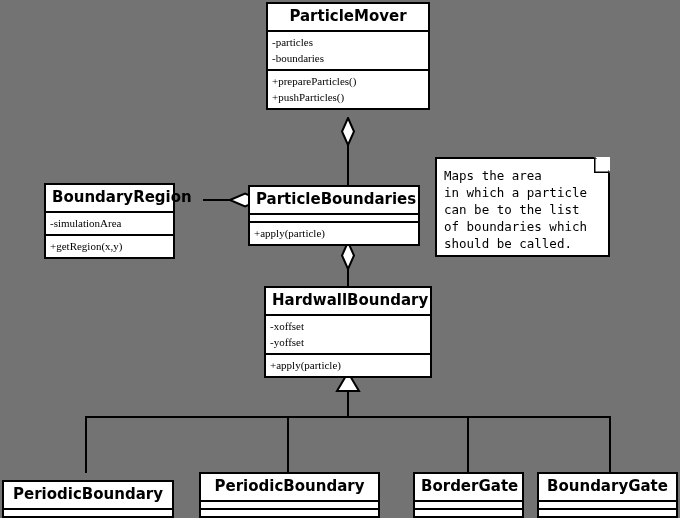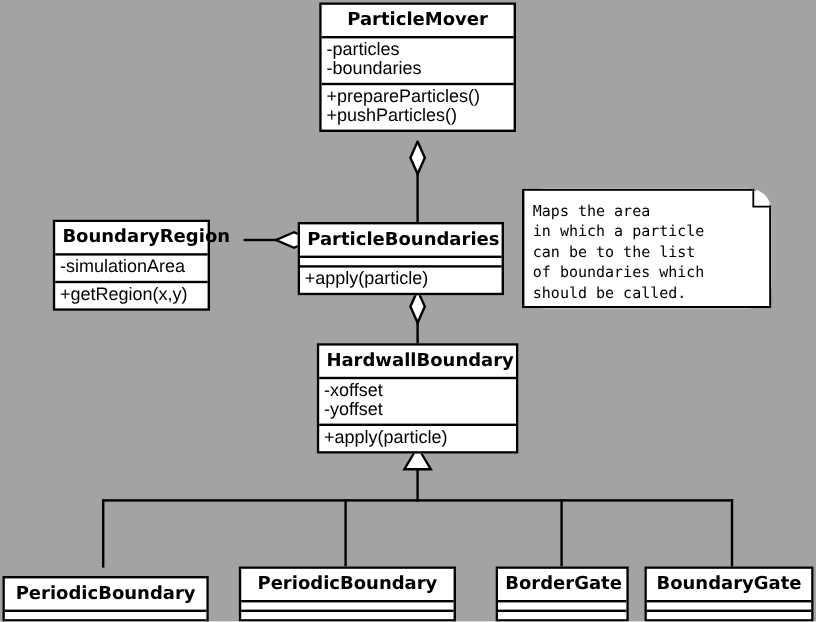--- a/index.html
+++ b/index.html
@@ -11,21 +11,21 @@
   body {
     font-family: "DejaVu Sans", sans-serif;
     width: 680px;
     height: 518px;
     overflow: hidden;
   }
   #diagram {
     position: relative;
     width: 680px;
     height: 518px;
-    background: #a3a3a3;
+    background: #737373;
   }
 
   
   .uml-class {
     position: absolute;
     box-sizing: border-box;
     border: 2px solid #000000;
     background: #ffffff;
     z-index: 3;
   }
@@ -41,22 +41,22 @@
   }
   .uml-compartment {
     border-top: 2px solid #000000;
     padding: 2px 4px 3px 4px;
   }
   .uml-compartment.empty {
     padding: 0;
     height: 6px;
   }
   .uml-member {
-    font-family: Liberation Sans, sans-serif;
-    font-size: 15px;
+    font-family: Liberation Serif, serif;
+    font-size: 11px;
     color: #000000;
     line-height: 16px;
     white-space: pre;
   }
 
   
   .uml-note {
     position: absolute;
     box-sizing: border-box;
     background: #ffffff;
@@ -144,21 +144,21 @@
   </svg>
 
   <div class="uml-class" style="left:248px; top:185px; width:172px;">
     <div class="uml-name">ParticleBoundaries</div>
     <div class="uml-compartment empty"></div>
     <div class="uml-compartment">
       <div class="uml-member">+apply(particle)</div>
     </div>
   </div>
 
-  <div class="uml-note" style="left:435px; top:157px; width:208px; height:100px;border-radius:19px;">
+  <div class="uml-note" style="left:435px; top:157px; width:175px; height:100px;">
     <div class="note-body"></div>
     <svg class="note-fold" width="16" height="16" viewBox="0 0 16 16">
       <path d="M0,0 L0,16 L16,16 Z" fill="#ffffff"></path>
       <path d="M0.5,0.5 L0.5,15.5 L15.5,15.5" fill="none" stroke="#000000" stroke-width="2"></path>
     </svg>
     <div class="note-text">Maps the area
 in which a particle
 can be to the list
 of boundaries which
 should be called.</div>

